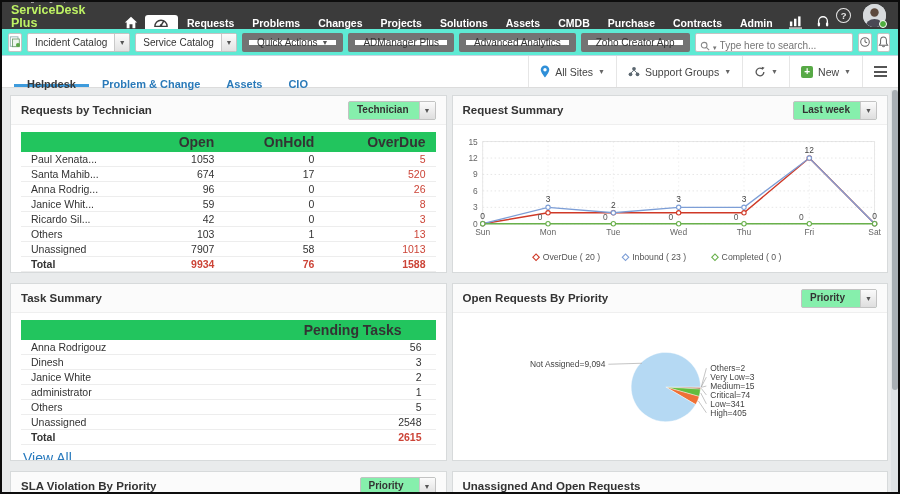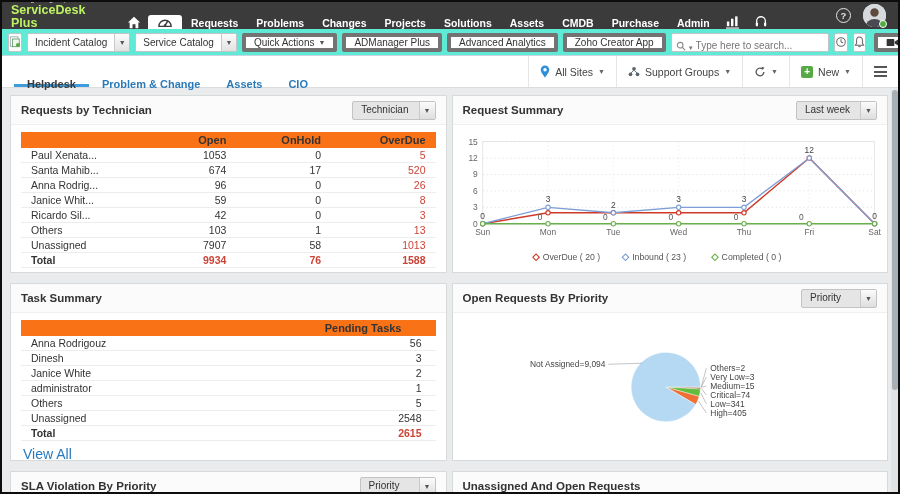--- a/index.html
+++ b/index.html
@@ -31,21 +31,21 @@
   
   .toolbar { height:27px; background:#5eead4; border-bottom:1px solid #c9d6e2; display:flex;
              align-items:center; padding:0 6px; gap:5px; }
   .tb-iconbtn { width:20px; height:19px; border:1px solid #c3c3c3; border-radius:2px; background:#fff;
                 display:flex; align-items:center; justify-content:center; cursor:pointer; }
   .tb-drop { display:flex; align-items:center; height:19px; border:1px solid #c3c3c3; border-radius:2px;
              background:#fff; font-size:10px; color:#333; cursor:pointer; }
   .tb-drop .lbl { padding:0 7px; white-space:nowrap; }
   .tb-drop .arr { width:15px; height:100%; border-left:1px solid #c9c9c9; background:linear-gradient(#fbfbfb,#e2e2e2);
                   display:flex; align-items:center; justify-content:center; font-size:7px; color:#555; }
-  .tb-btn { height:19px; border:4px solid #737373; border-radius:2px; background:#fff; font-size:10px;
+  .tb-btn { height:19px; border:7px solid #737373; border-radius:2px; background:#fff; font-size:10px;
             color:#333; padding:0 8px; display:flex; align-items:center; cursor:pointer; white-space:nowrap; }
   .tb-btn .inline-arr { font-size:7px; color:#555; margin-left:4px; }
   .searchbox { height:19px; width:158px; border:1px solid #c3c3c3; border-radius:2px; background:#fff;
                display:flex; align-items:flex-end; padding:0 4px; gap:2px; }
   .searchbox input { border:none; outline:none; flex:1; font-size:10px; color:#333; min-width:0;
                      font-family:"Liberation Sans", sans-serif; }
   .searchbox .sarr { font-size:6px; color:#777; }
 
   
   .tabbar { height:32px; background:#fff; border-bottom:1px solid #dcdcdc; display:flex; align-items:stretch; }
@@ -62,30 +62,30 @@
   .hamb { display:flex; flex-direction:column; gap:2.5px; justify-content:center; }
   .hamb span { width:13px; height:2px; background:#555; }
 
   
   .content { height:404px; padding:7px 10px 4px 8px; display:grid; grid-template-columns:1fr 1fr;
              grid-template-rows:178px 178px 60px; gap:10px 5px; overflow:hidden; }
   .panel { background:#fff; border:1px solid #d7dadb; overflow:hidden; }
   .phead { height:29px; background:#fbfbfb; border-bottom:1px solid #efefef; display:flex;
            align-items:center; justify-content:space-between; padding:0 10px; }
   .ptitle { font-size:11.5px; font-weight:bold; color:#333; }
-  .sel { display:flex; align-items:stretch; border:1px solid #c3c3c3; border-radius:2px; background:#e5e5e5;
-         height:19px; font-size:10px; color:#333; cursor:pointer; }
+  .sel { display:flex; align-items:stretch; border:1px solid #c3c3c3; border-radius:2px; background:#86efac;
+         height:19px; font-size:10px; color:#333; cursor:pointer;font-weight:bold; }
   .sel .sel-txt { padding:2px 10px 0 8px; min-width:58px; }
   .sel .sel-btn { width:16px; border-left:1px solid #c9c9c9; background:linear-gradient(#fbfbfb,#dedede);
                   display:flex; align-items:center; justify-content:center; font-size:7px; color:#555; }
 
   table.dash { width:calc(100% - 20px); margin:7px 10px 0 10px; border-collapse:collapse;
                font-size:10.5px; color:#333; }
-  table.dash thead th { background:#f97316; font-weight:bold; text-align:right; padding:2px 10px;
-                        font-size:11px; }
+  table.dash thead th { background:#22c55e; font-weight:bold; text-align:right; padding:2px 10px;
+                        font-size:14px; }
   table.dash thead th:first-child { text-align:left; }
   table.dash td { padding:1px 10px; border-bottom:1px solid #ededed; text-align:right; }
   table.dash td:first-child { text-align:left; }
   table.dash tr.total td { font-weight:bold; }
   .red { color:#cc4437; }
   .view-all { display:inline-block; margin:5px 0 0 12px; font-size:14px; color:#2779bd; cursor:pointer; }
   table.dash.tasks thead th:last-child { padding-right:34px; }
   table.dash.tasks td:last-child { padding-right:14px; }
 
   .chart-body { padding:2px 2px 0 2px; }
@@ -120,20 +120,21 @@
     </div>
     <nav id="nav-items">
         <div class="nav-item">Requests</div>
         <div class="nav-item">Problems</div>
         <div class="nav-item">Changes</div>
         <div class="nav-item">Projects</div>
         <div class="nav-item">Solutions</div>
         <div class="nav-item">Assets</div>
         <div class="nav-item">CMDB</div>
         <div class="nav-item">Purchase</div>
+        <div class="nav-item">Contracts</div>
         <div class="nav-item">Admin</div>
       </nav>
     <div class="nav-ic">
       <svg width="15" height="14" viewBox="0 0 16 15">
           <rect x="2" y="7" width="2.6" height="5" fill="#fff"></rect>
           <rect x="6.4" y="4" width="2.6" height="8" fill="#fff"></rect>
           <rect x="10.8" y="1.5" width="2.6" height="10.5" fill="#fff"></rect>
           <line x1="1" y1="14" x2="15" y2="14" stroke="#fff" stroke-width="1.2"></line>
         </svg>
     </div>

